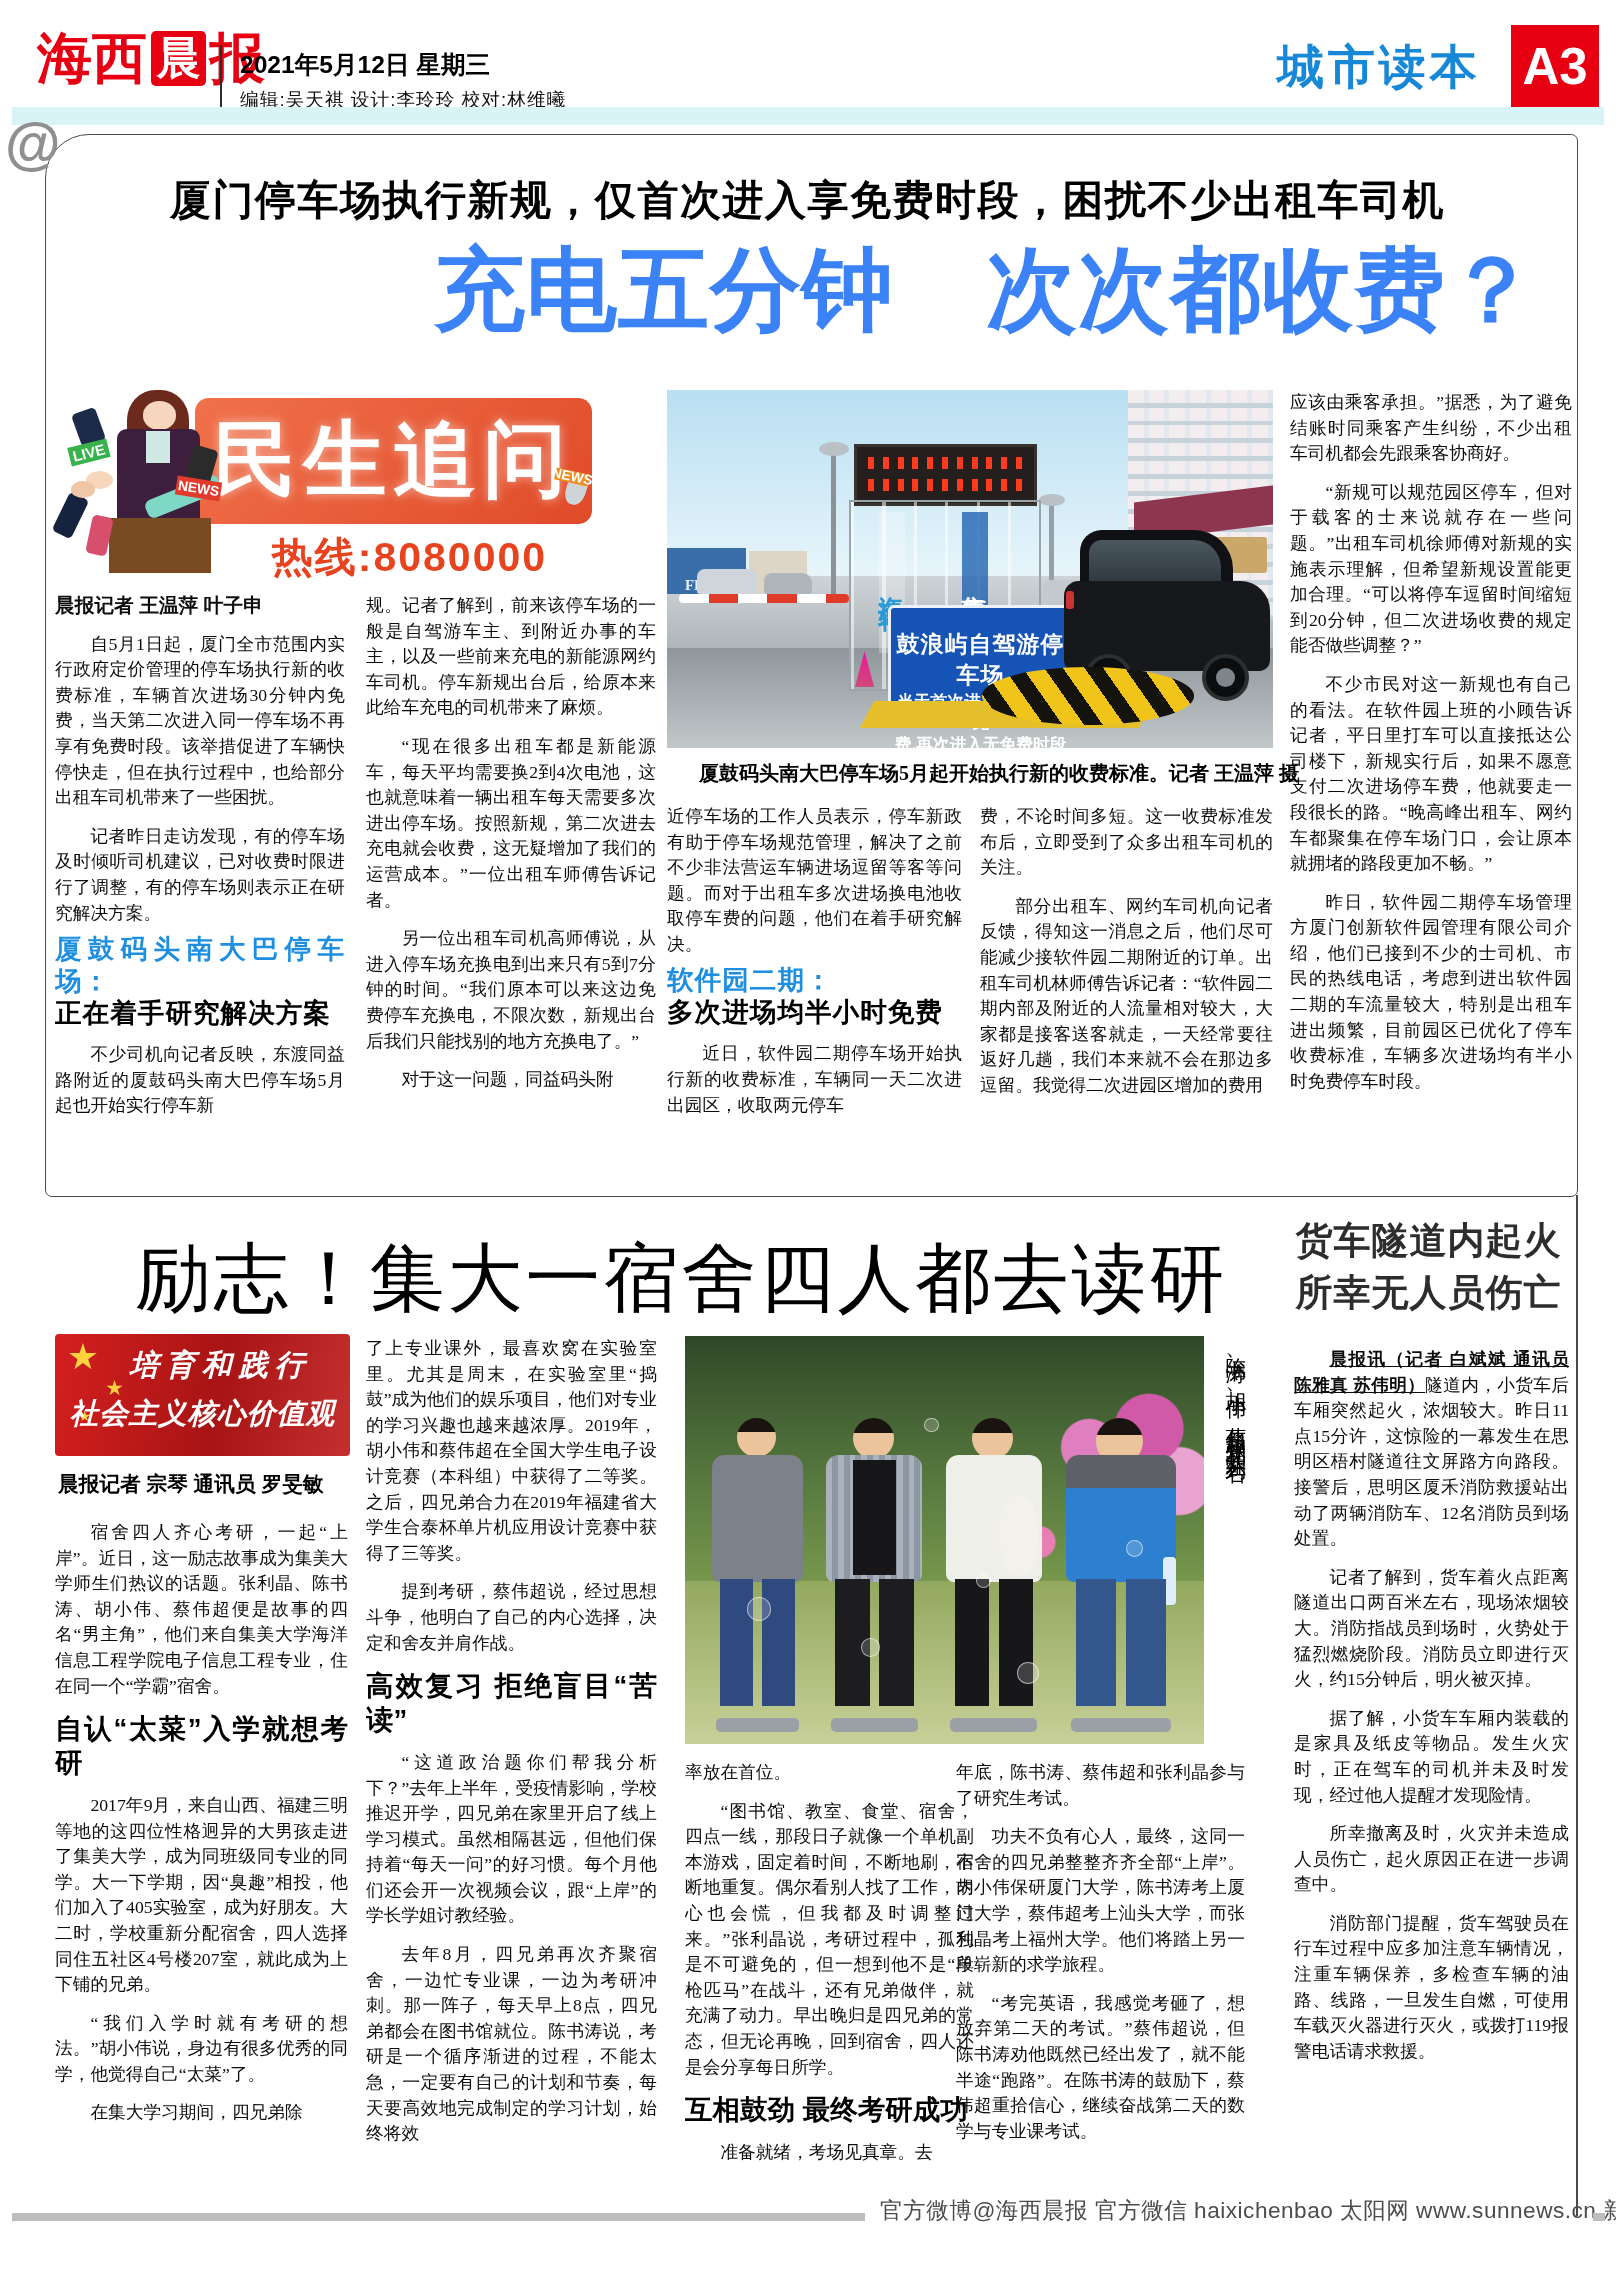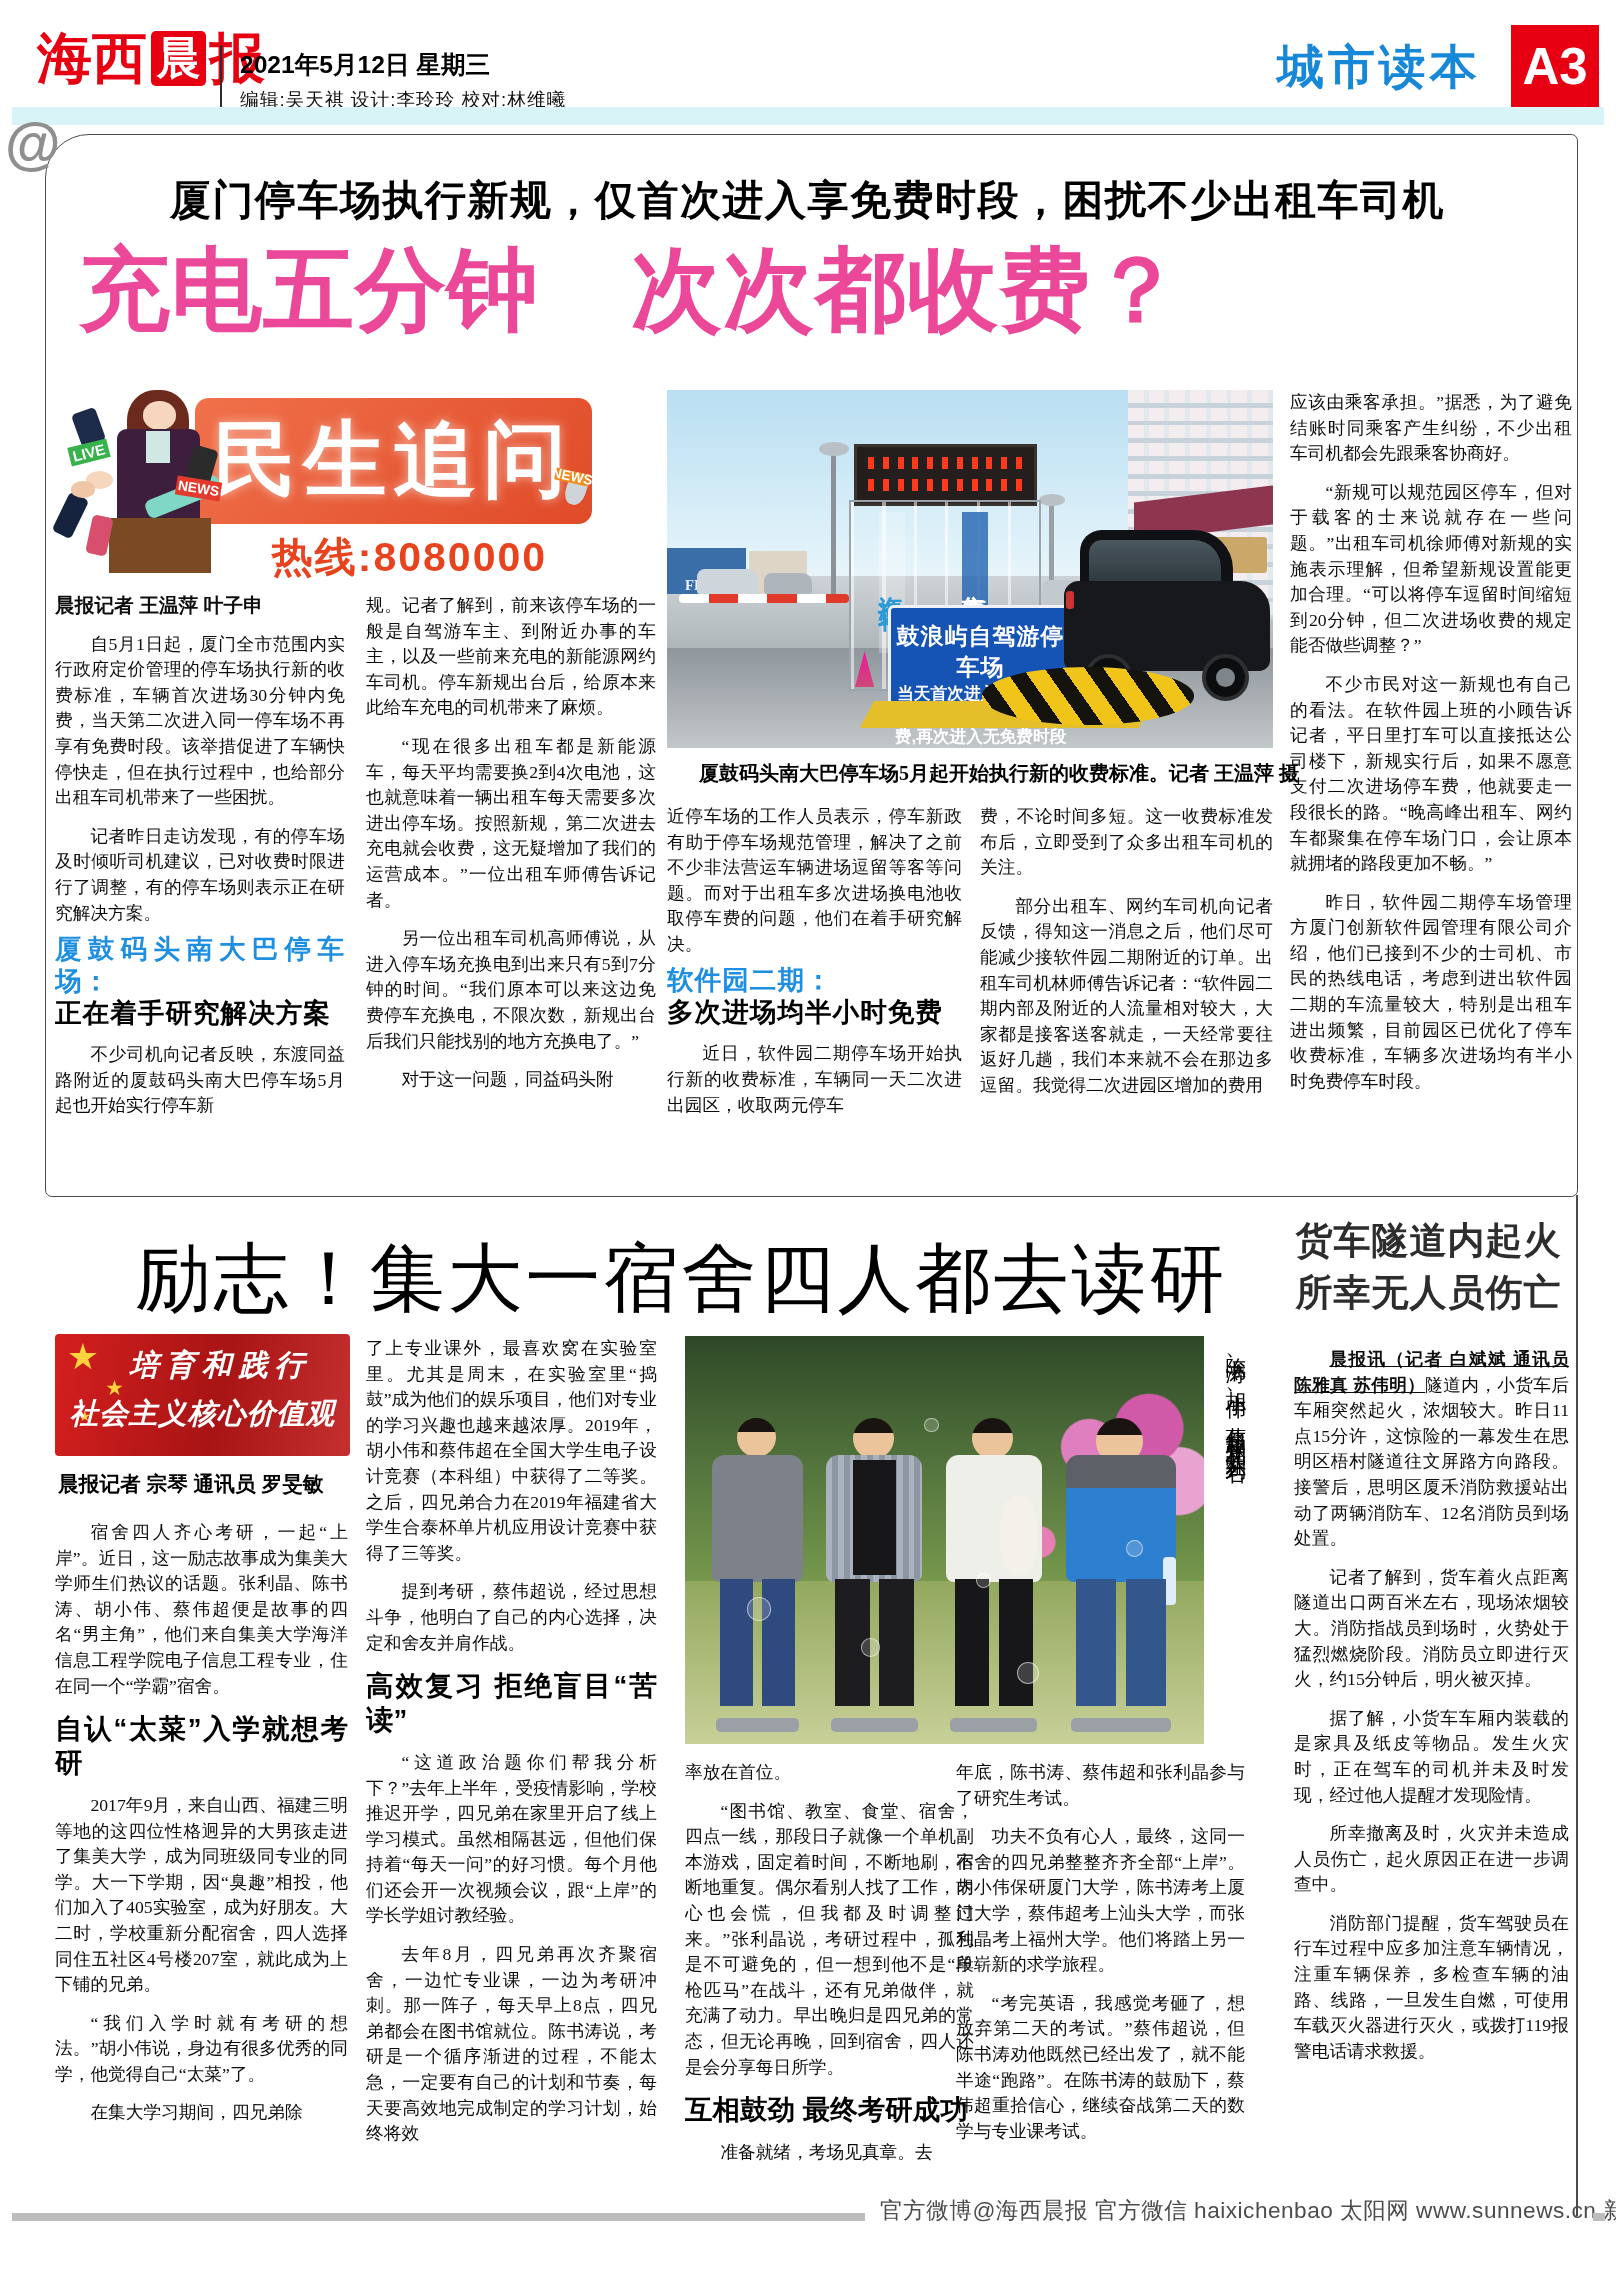--- a/index.html
+++ b/index.html
@@ -22,21 +22,21 @@
             font-weight:bold;font-size:51px;}
   .cyanbar{left:12.3px;top:107px;width:1592px;height:17.7px;background:#d8f4f6;}
   .at{left:4.9px;top:110px;font-weight:bold;font-size:57px;color:#8f8f8f;z-index:5;}
 
   
   .topbox{left:45px;top:134px;width:1531px;height:1061px;border:1.5px solid #4a4a4a;
           border-radius:44px 6.9px 6.9px 6.9px;}
   .right-rule{left:1576px;top:1195px;width:1.5px;height:1021px;background:#4a4a4a;}
 
   .kicker{left:93px;top:173px;width:1429px;text-align:center;font-weight:bold;font-size:41px;letter-spacing:1.5px;color:#000;}
-  .headline1{left:79px;top:229px;width:1459px;text-align:left;font-weight:bold;font-size:91px;letter-spacing:1px;color:#ec4899;}
+  .headline1{left:79px;top:229px;width:1459px;text-align:right;font-weight:bold;font-size:91px;letter-spacing:1px;color:#3b82f6;}
 
   
   .banner-msq{left:55px;top:388px;width:537px;height:203px;}
   .msq-red{position:absolute;left:26%;top:5%;width:74%;height:62%;border-radius:13.8px;
            background:linear-gradient(135deg,#f0714b,#e04a28);}
   .msq-title{position:absolute;inset:0;display:flex;align-items:center;justify-content:center;
              font-weight:bold;font-size:83px;color:#fff;letter-spacing:6.9px;
              text-shadow:0 0 10.8px rgba(255,255,255,.55);}
   .msq-hot{position:absolute;left:32%;top:70%;width:68%;text-align:center;font-weight:bold;
            font-size:41px;color:#e8431f;letter-spacing:2px;}
@@ -109,21 +109,21 @@
           background:rgba(28,96,176,.78);color:#fff;font-family:"Liberation Sans",sans-serif;
           font-weight:bold;font-size:25.6px;letter-spacing:4.9px;display:flex;align-items:center;justify-content:center;}
   .b-s1{left:16%;background:rgba(255,255,255,.25);color:#2a9ad6;}
   .b-s2{left:60%;}
   .p1-gate{position:absolute;left:2%;top:57%;width:28%;height:2.6%;border-radius:3.9px;
            background:repeating-linear-gradient(90deg,#ffffff 0 29.5px,#e03a2a 29.5px 59px);}
   .p1-car{position:absolute;background:#cfd6db;border-radius:7.9px 9.8px 3px 3px;}
   .p1-sign{position:absolute;left:36.5%;top:60%;width:29.5%;height:28%;background:#1553b5;
            border:3px solid #eef2f7;border-radius:5.9px;color:#fff;text-align:center;
            font-family:"Liberation Sans",sans-serif;}
-  .p1-sign-t{font-weight:bold;font-size:23px;letter-spacing:1px;margin-top:13px;}
+  .p1-sign-t{font-weight:bold;font-size:23px;letter-spacing:1px;margin-top:21px;}
   .p1-sign-s{font-weight:bold;font-size:16.7px;line-height:21.6px;}
   .p1-suv{position:absolute;right:0.5%;top:39%;width:34%;height:48%;}
   .suv-roof{position:absolute;left:8%;top:0;width:74%;height:36%;background:#101114;border-radius:21.6px 39px 0 0;}
   .suv-win{position:absolute;left:12%;top:6%;width:64%;height:28%;background:linear-gradient(#4b5860,#2b343b);border-radius:12.8px 27.5px 0 0;}
   .suv-body{position:absolute;left:0;top:30%;width:100%;height:52%;background:#17181b;border-radius:14.8px 29.5px 10.8px 10.8px;}
   .suv-wheel{position:absolute;bottom:0;width:19%;aspect-ratio:1/1;background:#0c0d0e;border-radius:50%;border:4.9px solid #2c2e30;}
   .suv-hub{position:absolute;inset:26%;background:#7e868c;border-radius:50%;}
   .suv-tail{position:absolute;left:1%;top:36%;width:4%;height:10%;background:#c33;border-radius:3px;}
   .p1-platform{position:absolute;left:33%;bottom:5.5%;width:46%;height:7.5%;background:#e5bf2a;transform:skewX(-28deg);}
   .p1-hump{position:absolute;left:52%;bottom:6.5%;width:35%;height:16%;border-radius:50%;

